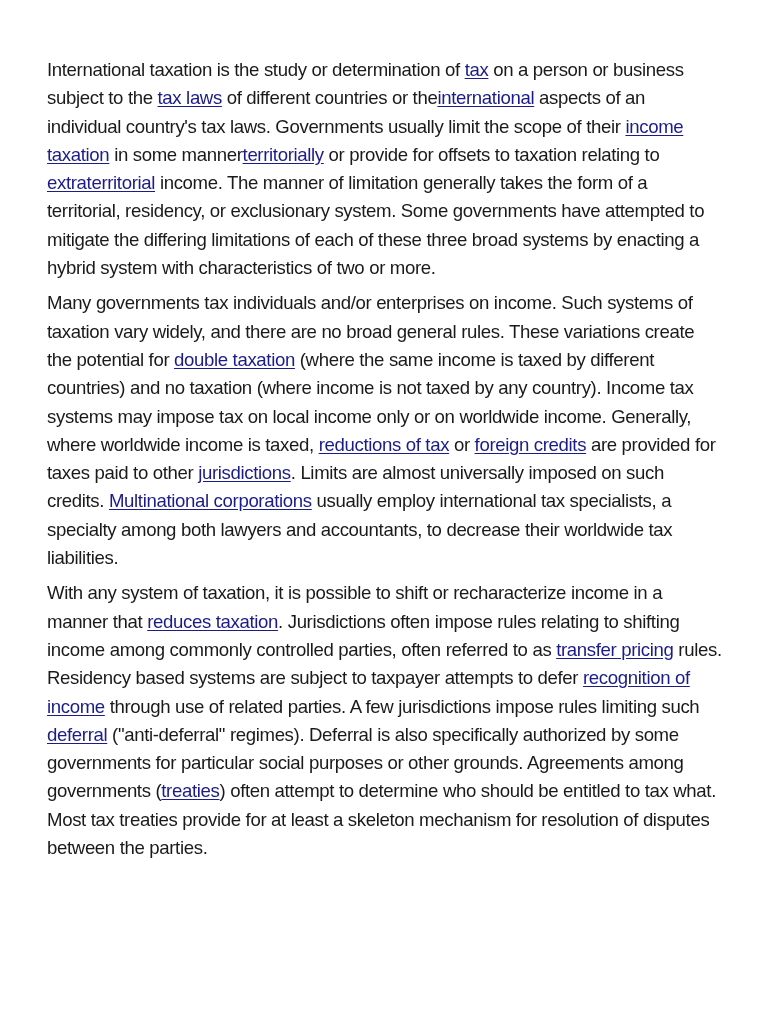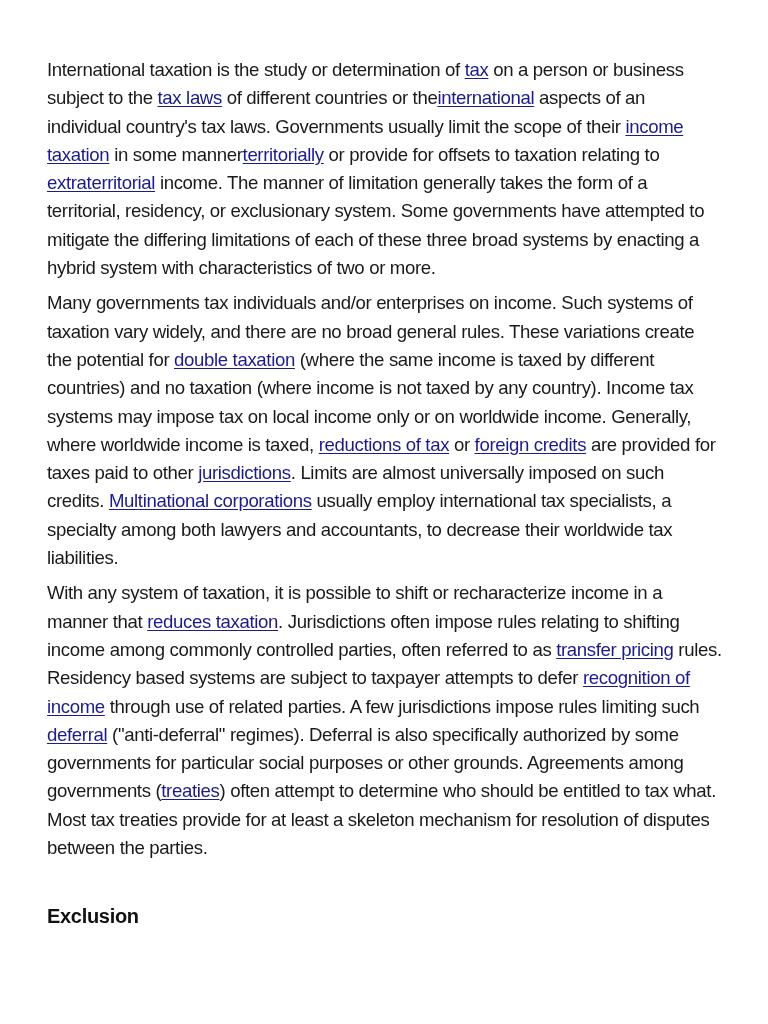--- a/index.html
+++ b/index.html
@@ -44,14 +44,13 @@
     letter-spacing: -0.3px;
   }
 </style>
 </head>
 <body>
 
 <div class="page">
   <p><b>International taxation</b><span> is the study or determination of </span><a href="#">tax</a><span> on a person or business subject to the </span><a href="#">tax laws</a><span> of different countries or the</span><a href="#">international</a><span> aspects of an individual country's tax laws. Governments usually limit the scope of their </span><a href="#">income taxation</a><span> in some manner</span><a href="#">territorially</a><span> or provide for offsets to taxation relating to </span><a href="#">extraterritorial</a><span> income. The manner of limitation generally takes the form of a territorial, residency, or exclusionary system. Some governments have attempted to mitigate the differing limitations of each of these three broad systems by enacting a hybrid system with characteristics of two or more.</span></p>
   <p><span>Many governments tax individuals and/or enterprises on income. Such systems of taxation vary widely, and there are no broad general rules. These variations create the potential for </span><a href="#">double taxation</a><span> (where the same income is taxed by different countries) and no taxation (where income is not taxed by any country). Income tax systems may impose tax on local income only or on worldwide income. Generally, where worldwide income is taxed, </span><a href="#">reductions of tax</a><span> or </span><a href="#">foreign credits</a><span> are provided for taxes paid to other </span><a href="#">jurisdictions</a><span>. Limits are almost universally imposed on such credits. </span><a href="#">Multinational corporations</a><span> usually employ international tax specialists, a specialty among both lawyers and accountants, to decrease their worldwide tax liabilities.</span></p>
   <p><span>With any system of taxation, it is possible to shift or recharacterize income in a manner that </span><a href="#">reduces taxation</a><span>. Jurisdictions often impose rules relating to shifting income among commonly controlled parties, often referred to as </span><a href="#">transfer pricing</a><span> rules. Residency based systems are subject to taxpayer attempts to defer </span><a href="#">recognition of income</a><span> through use of related parties. A few jurisdictions impose rules limiting such </span><a href="#">deferral</a><span> ("anti-deferral" regimes). Deferral is also specifically authorized by some governments for particular social purposes or other grounds. Agreements among governments (</span><a href="#">treaties</a><span>) often attempt to determine who should be entitled to tax what. Most tax treaties provide for at least a skeleton mechanism for resolution of disputes between the parties.</span></p>
-  <h2>Exclusion</h2>
 </div>
 
 </body></html>

